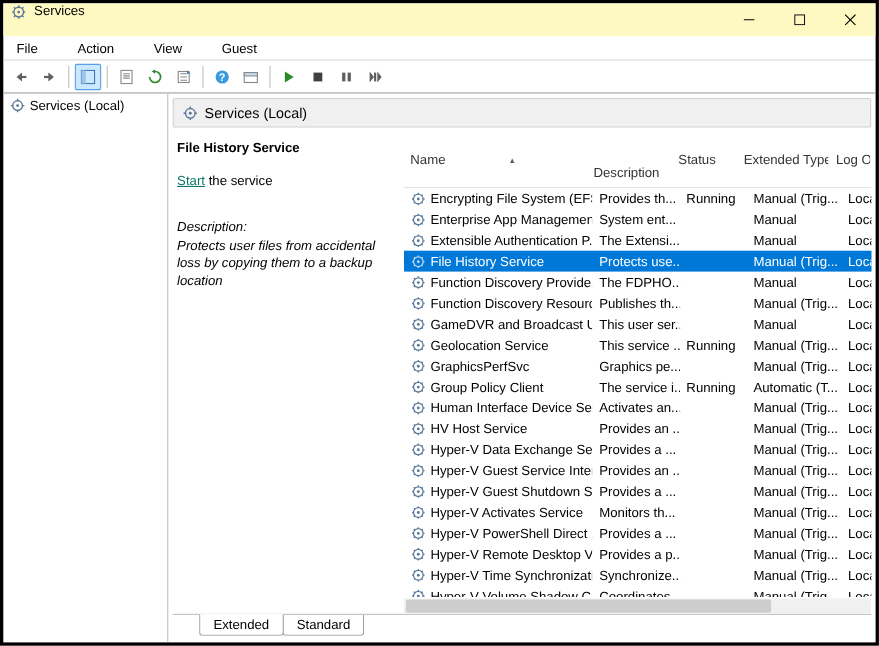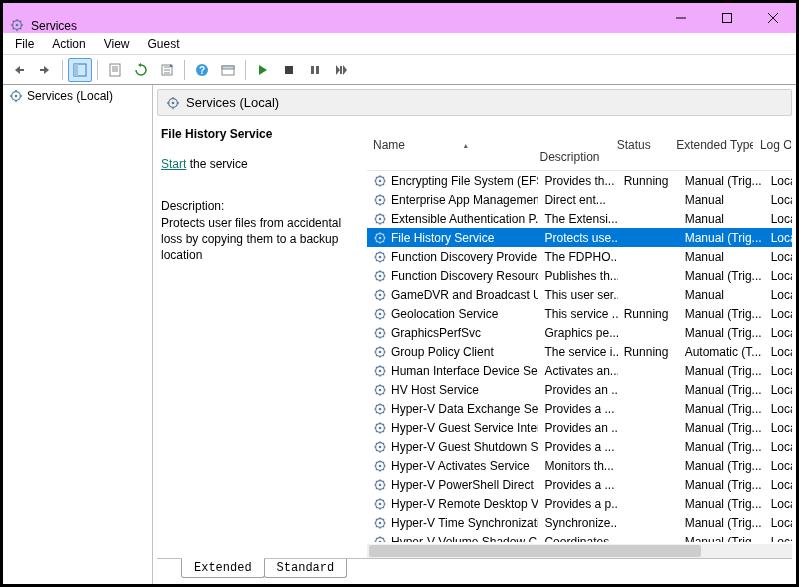--- a/index.html
+++ b/index.html
@@ -11,35 +11,35 @@
     width: 799px;
     height: 587px;
     border: 3px solid #000;
     display: flex;
     flex-direction: column;
     overflow: hidden;
   }
   
   .titlebar {
     display: flex;
-    align-items: flex-end;
+    align-items: flex-start;
     height: 30px;
     padding: 0 0 0 6px;
-    background: #f0abfc;
+    background: #fef9c3;
   }
   .titlebar .icon { width: 16px; height: 16px; margin-right: 6px; display:flex; align-items:center; justify-content:center;}
   .titlebar .title { flex: 0 0 auto; font-size: 12px; }
   .titlebar .spacer { flex: 1; }
   .winbtn {
     width: 46px; height: 30px; display: flex; align-items: center; justify-content: center;
   }
   
   .menubar {
     display: flex;
-    gap: 2px;
+    gap: 20px;
     padding: 2px 4px;
     font-size: 12px;
     border-bottom: 1px solid #dadada;
     height: 22px;
     align-items: center;
   }
   .menubar span { padding: 2px 8px; }
   
   .toolbar {
     display: flex;
@@ -94,21 +94,21 @@
     margin: 0 4px 0 4px;
   }
   .infopanel {
     width: 210px;
     padding: 6px 10px 6px 4px;
     font-size: 12px;
     line-height: 1.35;
   }
   .infopanel .svcname { font-weight: bold; margin-bottom: 14px; }
   .infopanel a { color: #0f766e; text-decoration: underline; cursor: pointer; }
-  .infopanel .descrow { margin-top: 26px; }
+  .infopanel .descrow { margin-top: 26px; font-style: italic; }
   .listwrap {
     flex: 1;
     overflow: hidden;
     display: flex;
     flex-direction: column;
     position: relative;
   }
   .listhead {
     display: flex;
     border-bottom: 1px solid #e5e5e5;
@@ -154,21 +154,20 @@
   .gear-mini { width:14px; height:14px; flex-shrink:0; }
   
   .tabbar {
     height: 22px;
     display: flex;
     align-items: flex-start;
     padding-left: 24px;
     border-top: 1px solid #c0c0c0;
     margin: 0 4px 4px 4px;
     background: #fff;
-    font-family: Liberation Mono, monospace;
   }
   .tab {
     padding: 2px 12px;
     font-size: 12px;
     border: 1px solid #a0a0a0;
     border-top: none;
     background: #fff;
     margin-right: -1px;
     border-bottom-left-radius: 3px;
     border-bottom-right-radius: 3px;
@@ -423,21 +422,21 @@
                     <line x1="1.5" y1="8" x2="3" y2="8"></line>
                     <line x1="13" y1="8" x2="14.5" y2="8"></line>
                     <line x1="3.4" y1="3.4" x2="4.5" y2="4.5"></line>
                     <line x1="11.5" y1="11.5" x2="12.6" y2="12.6"></line>
                     <line x1="3.4" y1="12.6" x2="4.5" y2="11.5"></line>
                     <line x1="11.5" y1="4.5" x2="12.6" y2="3.4"></line>
                   </g>
                 </svg>
                 <span>Enterprise App Managemen...</span>
               </div>
-              <div class="cell c-desc">Direct ent...</div>
+              <div class="cell c-desc">System ent...</div>
               <div class="cell c-status"></div>
               <div class="cell c-startup">Manual</div>
               <div class="cell c-logon">Loca</div>
             </div>
             <div class="row">
               <div class="cell c-name">
                 <svg class="gear-mini" viewBox="0 0 16 16">
                   <circle cx="8" cy="8" r="5" fill="none" stroke="#5b7a99" stroke-width="1.3"></circle>
                   <circle cx="8" cy="8" r="1.5" fill="#5b7a99"></circle>
                   <g stroke="#5b7a99" stroke-width="1.3">

